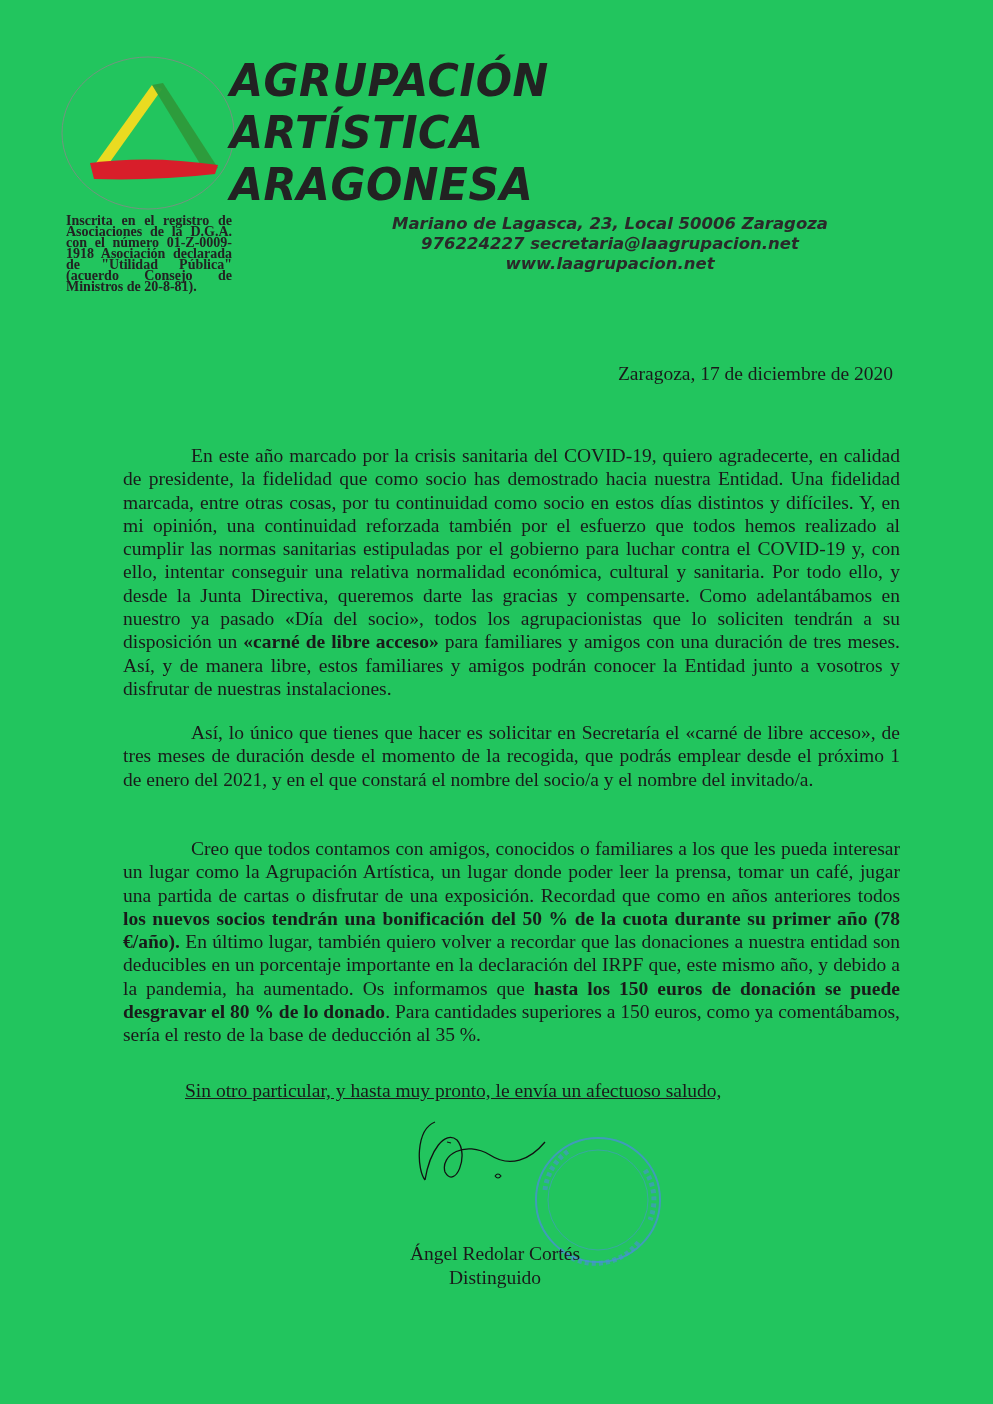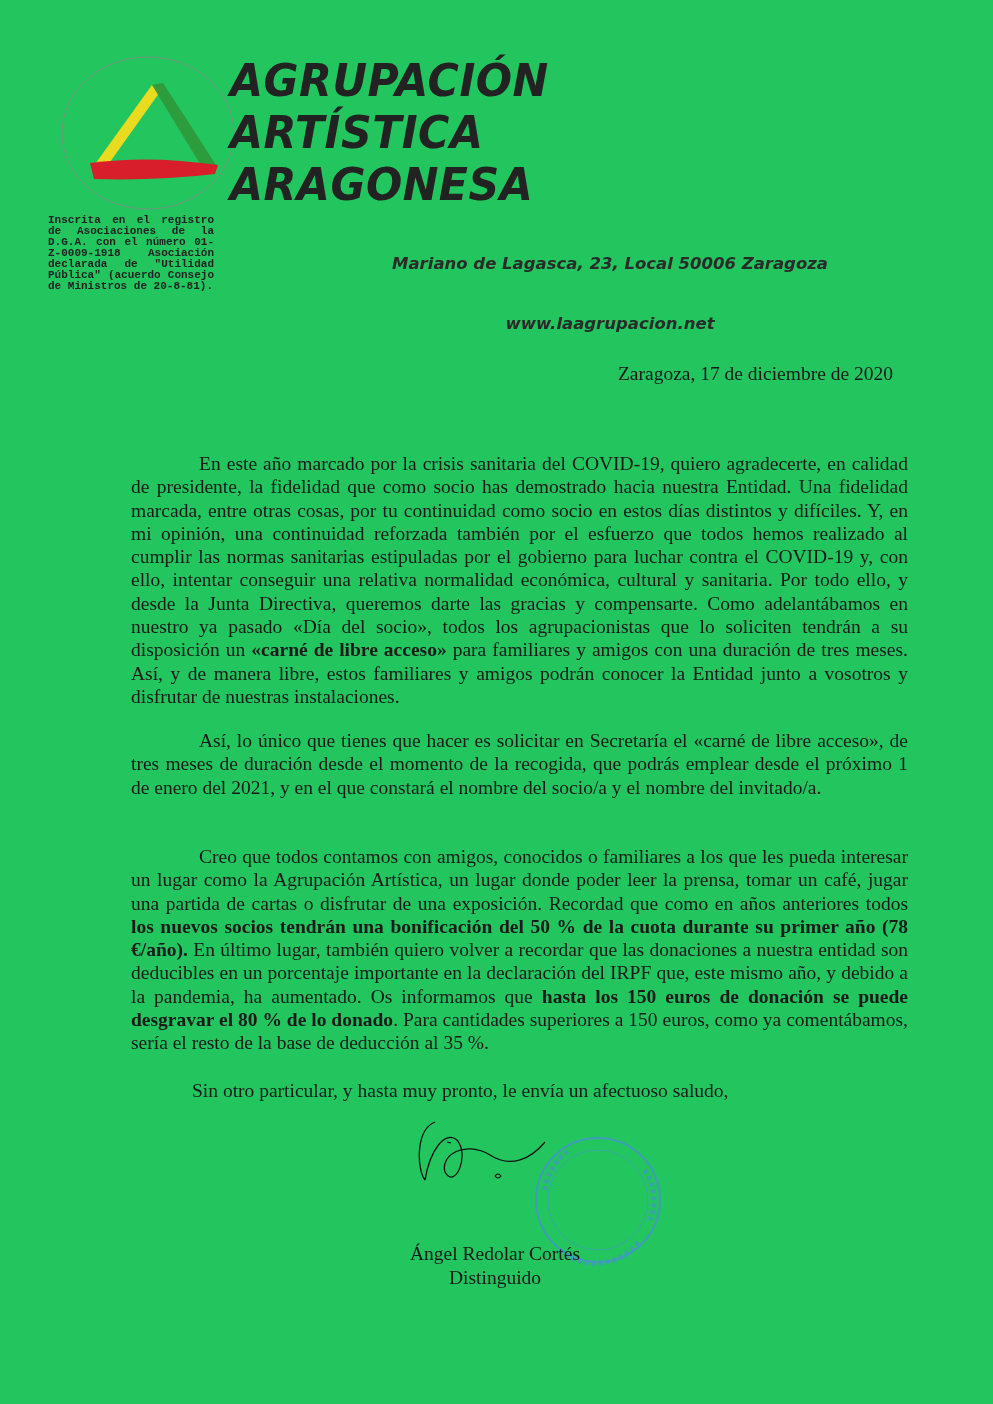--- a/index.html
+++ b/index.html
@@ -7,38 +7,38 @@
   .page { position: absolute; left: 0; top: 0; width: 993px; height: 1404px; background: #22c55e; }
 
   
   .logo-wrap { position: absolute; left: 60px; top: 55px; width: 180px; height: 160px; }
   .logo-wrap svg { width: 180px; height: 160px; }
   .org-name { position: absolute; left: 230px; top: 55px; margin: 0;
     font-family: "DejaVu Sans", sans-serif; font-weight: bold; font-style: italic;
     font-size: 44px; line-height: 52px; color: #222; letter-spacing: 0.5px;
     transform: scaleX(0.97); transform-origin: left top; }
   .org-name span { display: block; }
-  .registry { position: absolute; left: 48px; top: 215px; width: 166px;
-    font-family: Liberation Mono, monospace; font-size: 11px; line-height: 11px;
+  .registry { position: absolute; left: 66px; top: 215px; width: 166px;
+    font-family: Liberation Serif, serif; font-size: 14px; line-height: 11px;
     text-align: justify; color: #222; font-weight: bold; }
   .contact { position: absolute; left: 370px; top: 214px; width: 480px; text-align: center;
     font-family: "DejaVu Sans", sans-serif; font-weight: bold; font-style: italic;
     font-size: 16.5px; line-height: 20px; color: #2a2a2a; }
-  .contact div { white-space: nowrap; margin-top: 40px; }
+  .contact div { white-space: nowrap; }
 
   
   .serif { font-family: "Liberation Serif", serif; font-size: 19.5px; color: #1a1a1a; }
   .date { position: absolute; right: 100px; top: 344px; margin-top: 19px; }
   .greeting { position: absolute; left: 115px; top: 392px; }
   .para { position: absolute; left: 115px; width: 777px; line-height: 23.3px;
-    text-align: justify; text-indent: 68px; margin: 16px; }
+    text-align: justify; text-indent: 68px; margin: 8px; }
   .p1 { top: 436px; }
   .p2 { top: 713px; }
   .p3 { top: 829px; }
-  .closing { position: absolute; left: 192px; top: 1080px; }
+  .closing { position: absolute; left: 185px; top: 1080px; text-decoration: underline; }
   b { font-weight: bold; }
 
   
   .sig-area { position: absolute; left: 395px; top: 1110px; width: 290px; height: 160px; }
   .sig-area svg { position: absolute; left: 0; top: 0; }
   .signer { position: absolute; left: 395px; top: 1200px; width: 200px; text-align: center; line-height: 24px; margin-top: 42px; }
 </style>
 </head>
 <body>
 
@@ -56,20 +56,21 @@
   <h1 class="org-name">
     <span>AGRUPACIÓN</span>
     <span>ARTÍSTICA</span>
     <span>ARAGONESA</span>
   </h1>
 
   <div class="registry">Inscrita en el registro de Asociaciones de la D.G.A. con el número 01-Z-0009-1918 Asociación declarada de "Utilidad Pública" (acuerdo Consejo de Ministros de 20-8-81).</div>
 
   <div class="contact">
     <div>Mariano de Lagasca, 23, Local  50006 Zaragoza</div>
+    <div>976224227 secretaria@laagrupacion.net</div>
     <div>www.laagrupacion.net</div>
   </div>
 
   <div class="serif date">Zaragoza, 17 de diciembre de 2020</div>
 
   <p class="serif para p1"><span>En este año marcado por la crisis sanitaria del COVID-19, quiero agradecerte, en calidad de presidente, la fidelidad que como socio has demostrado hacia nuestra Entidad. Una fidelidad marcada, entre otras cosas, por tu continuidad como socio en estos días distintos y difíciles. Y, en mi opinión, una continuidad reforzada también por el esfuerzo que todos hemos realizado al cumplir las normas sanitarias estipuladas por el gobierno para luchar contra el COVID-19 y, con ello, intentar conseguir una relativa normalidad económica, cultural y sanitaria. Por todo ello, y desde la Junta Directiva, queremos darte las gracias y compensarte. Como adelantábamos en nuestro ya pasado «Día del socio», todos los agrupacionistas que lo soliciten tendrán a su disposición un </span><b>«carné de libre acceso»</b><span> para familiares y amigos con una duración de tres meses. Así, y de manera libre, estos familiares y amigos podrán conocer la Entidad junto a vosotros y disfrutar de nuestras instalaciones.</span></p>
 
   <p class="serif para p2">Así, lo único que tienes que hacer es solicitar en Secretaría el «carné de libre acceso», de tres meses de duración desde el momento de la recogida, que podrás emplear desde el próximo 1 de enero del 2021, y en el que constará el nombre del socio/a y el nombre del invitado/a.</p>
 
   <p class="serif para p3"><span>Creo que todos contamos con amigos, conocidos o familiares a los que les pueda interesar un lugar como la Agrupación Artística, un lugar donde poder leer la prensa, tomar un café, jugar una partida de cartas o disfrutar de una exposición. Recordad que como en años anteriores todos </span><b>los nuevos socios tendrán una bonificación del 50 % de la cuota durante su primer año (78 €/año).</b><span> En último lugar, también quiero volver a recordar que las donaciones a nuestra entidad son deducibles en un porcentaje importante en la declaración del IRPF que, este mismo año, y debido a la pandemia, ha aumentado. Os informamos que </span><b>hasta los 150 euros de donación se puede desgravar el 80 % de lo donado</b><span>. Para cantidades superiores a 150 euros, como ya comentábamos, sería el resto de la base de deducción al 35 %.</span></p>

